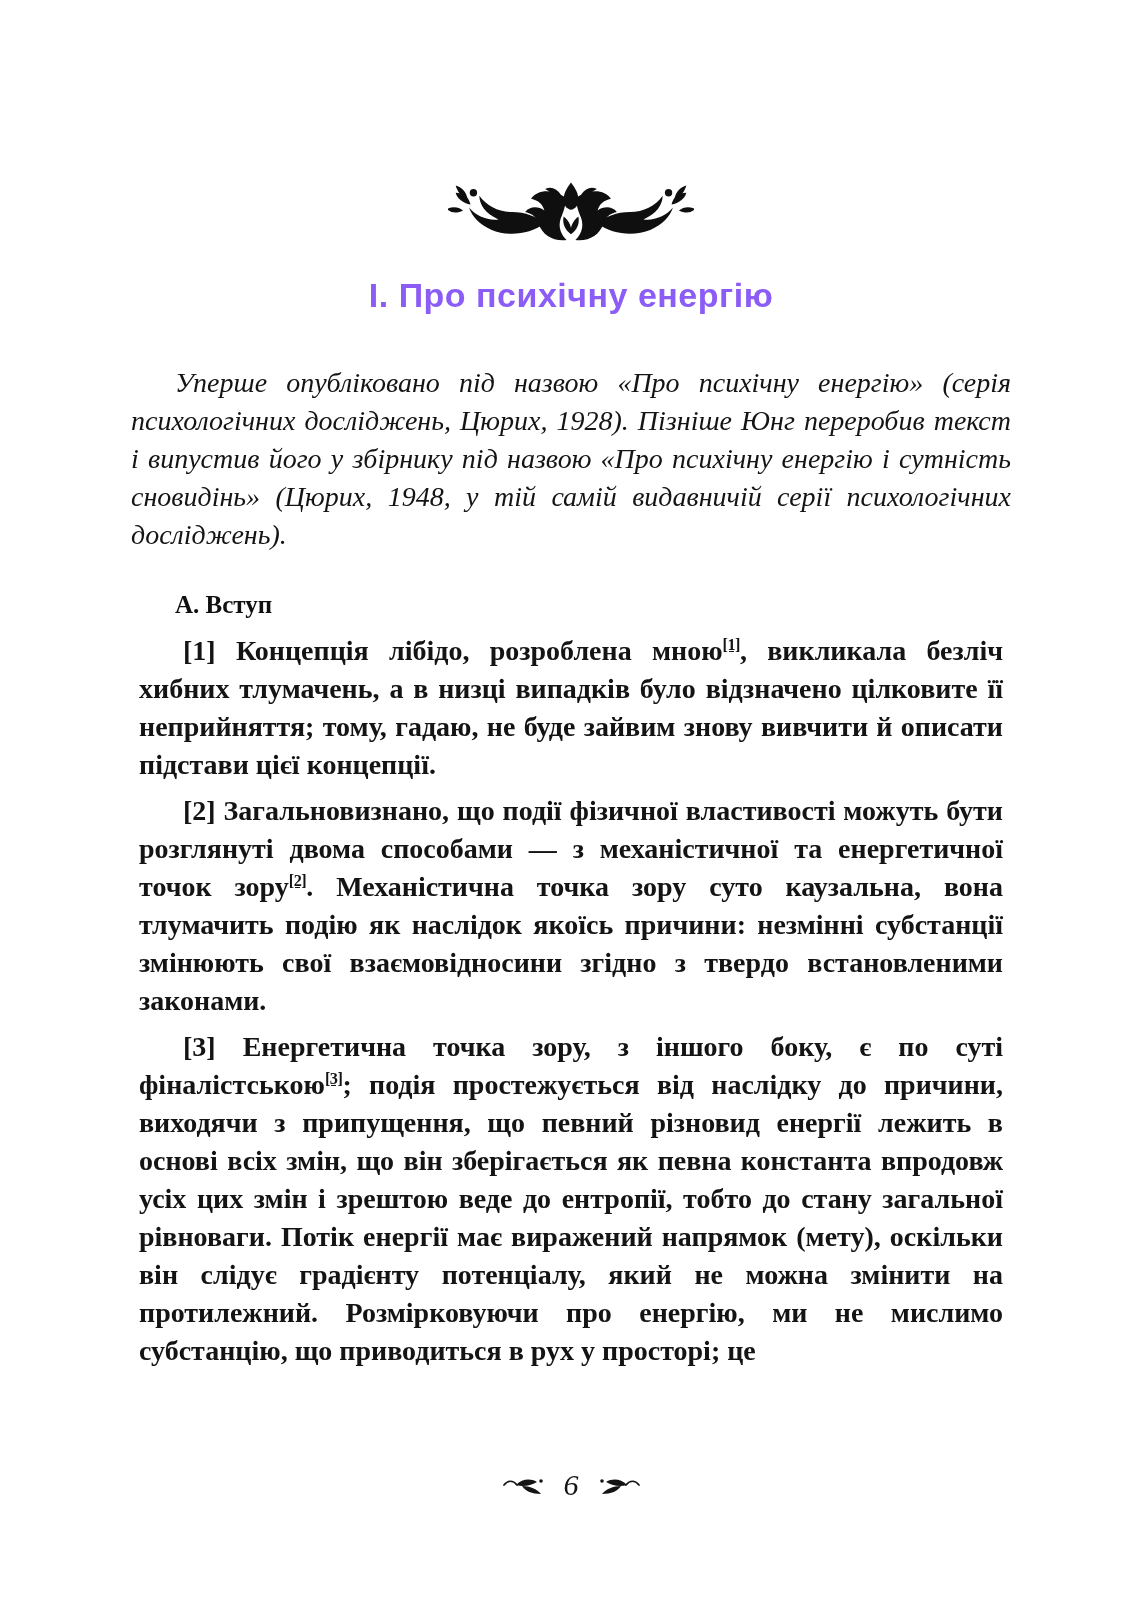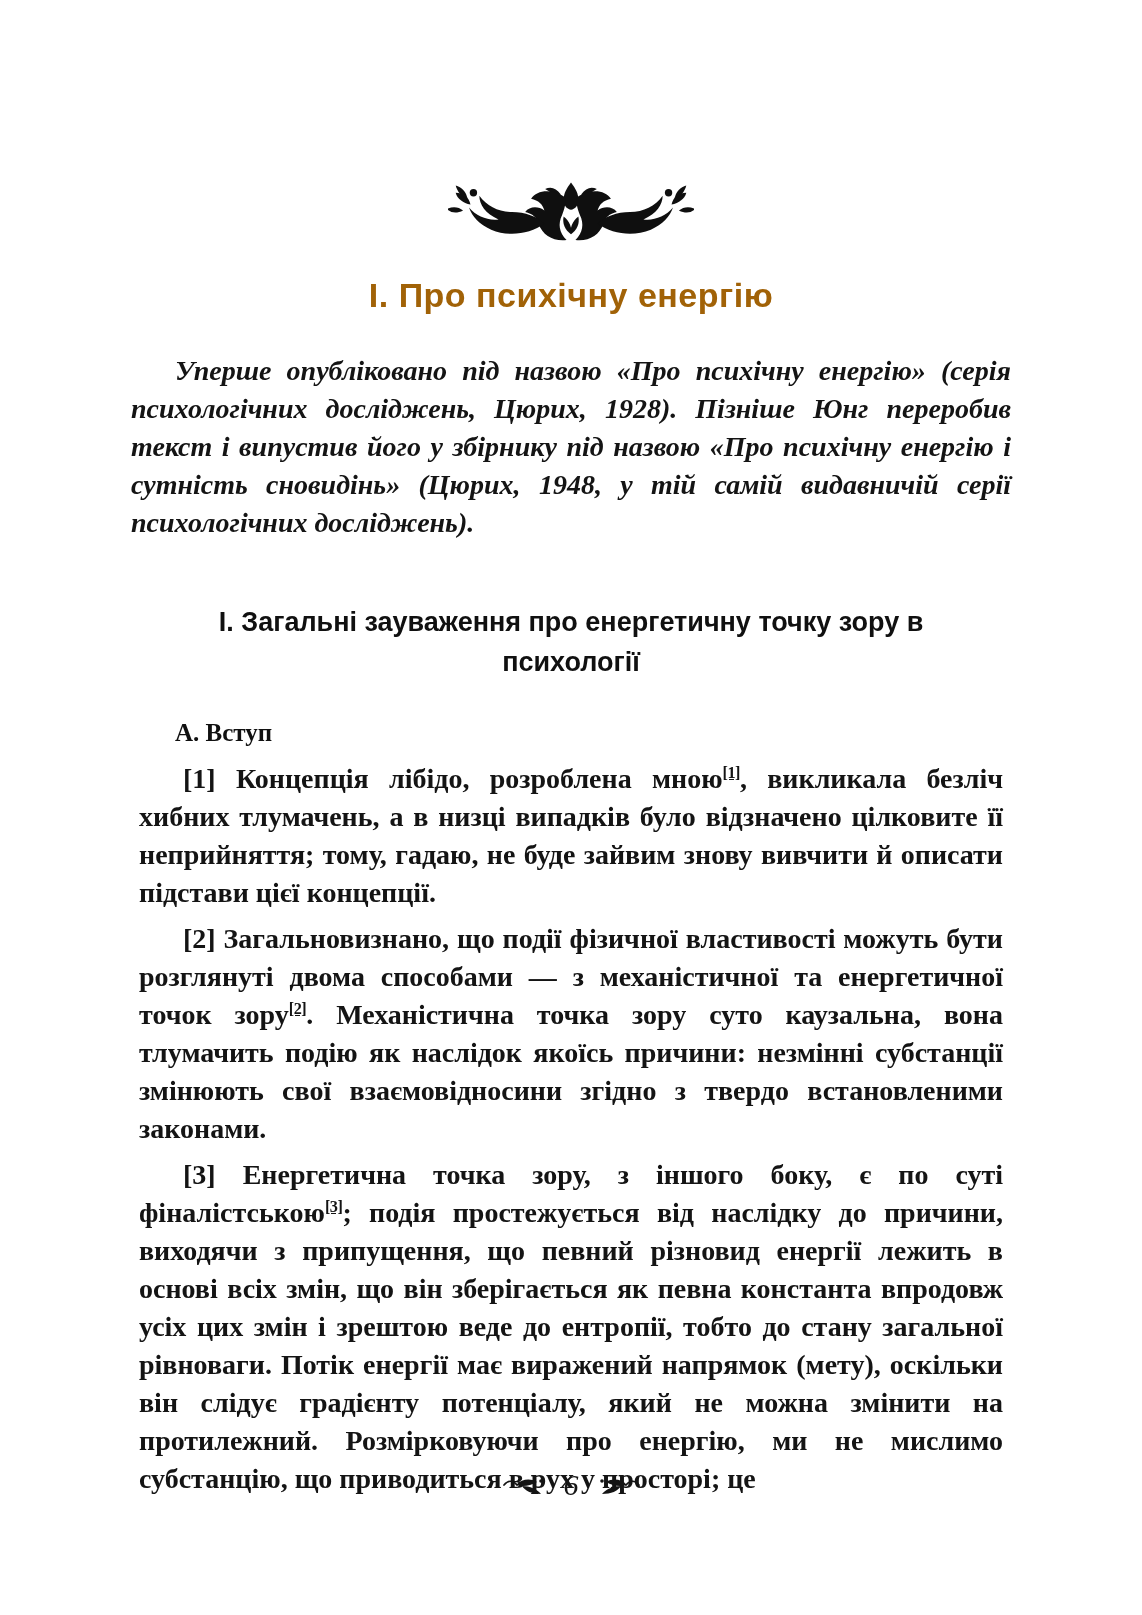--- a/index.html
+++ b/index.html
@@ -17,32 +17,31 @@
     text-align:center;
   }
   .chapter-title{
     margin:24px 0 0 0;
     text-align:center;
     font-family:"Liberation Sans","DejaVu Sans",sans-serif;
     font-weight:bold;
     font-size:34px;
     line-height:42px;
     letter-spacing:0.5px;
-    color:#a16207;
+    color:#8b5cf6;
   }
   .pub-note{
     width:880px;
-    margin:36px auto 0 auto;
+    margin:48px auto 0 auto;
     font-style:italic;
     font-size:28px;
     line-height:38px;
     text-align:justify;
     text-indent:44px;
     color:#141414;
-    font-weight:bold;
   }
   .section-heading{
     max-width:750px;
     margin:60px auto 0 auto;
     text-align:center;
     font-family:"Liberation Sans","DejaVu Sans",sans-serif;
     font-weight:bold;
     font-size:27px;
     line-height:40px;
     color:#101010;
@@ -120,21 +119,20 @@
       </g>
       <use href="#fh"></use>
       <use href="#fh" transform="translate(320,0) scale(-1,1)"></use>
     </svg>
   </div>
 
   <h1 class="chapter-title">І. Про психічну енергію</h1>
 
   <p class="pub-note">Уперше опубліковано під назвою «Про психічну енергію» (серія психологічних досліджень, Цюрих, 1928). Пізніше Юнг переробив текст і випустив його у збірнику під назвою «Про психічну енергію і сутність сновидінь» (Цюрих, 1948, у тій самій видавничій серії психологічних досліджень).</p>
 
-  <h2 class="section-heading">І. Загальні зауваження про енергетичну точку зору в психології</h2>
 
   <h3 class="subsection-heading">А. Вступ</h3>
 
   <div class="body-text">
 
     <p><span>[1] Концепція лібідо, розроблена мною</span><sup class="fn-ref">[1]</sup><span>, викликала безліч хибних тлумачень, а в низці випадків було відзначено цілковите її неприйняття; тому, гадаю, не буде зайвим знову вивчити й описати підстави цієї концепції.</span></p>
 
     <p><span>[2] Загальновизнано, що події фізичної властивості можуть бути розглянуті двома способами — з механістичної та енергетичної точок зору</span><sup class="fn-ref">[2]</sup><span>. Механістична точка зору суто каузальна, вона тлумачить подію як наслідок якоїсь причини: незмінні субстанції змінюють свої взаємовідносини згідно з твердо встановленими законами.</span></p>
 
     <p><span>[3] Енергетична точка зору, з іншого боку, є по суті фіналістською</span><sup class="fn-ref">[3]</sup><span>; подія простежується від наслідку до причини, виходячи з припущення, що певний різновид енергії лежить в основі всіх змін, що він зберігається як певна константа впродовж усіх цих змін і зрештою веде до ентропії, тобто до стану загальної рівноваги. Потік енергії має виражений напрямок (мету), оскільки він слідує градієнту потенціалу, який не можна змінити на протилежний. Розмірковуючи про енергію, ми не мислимо субстанцію, що приводиться в рух у просторі; це</span></p>

